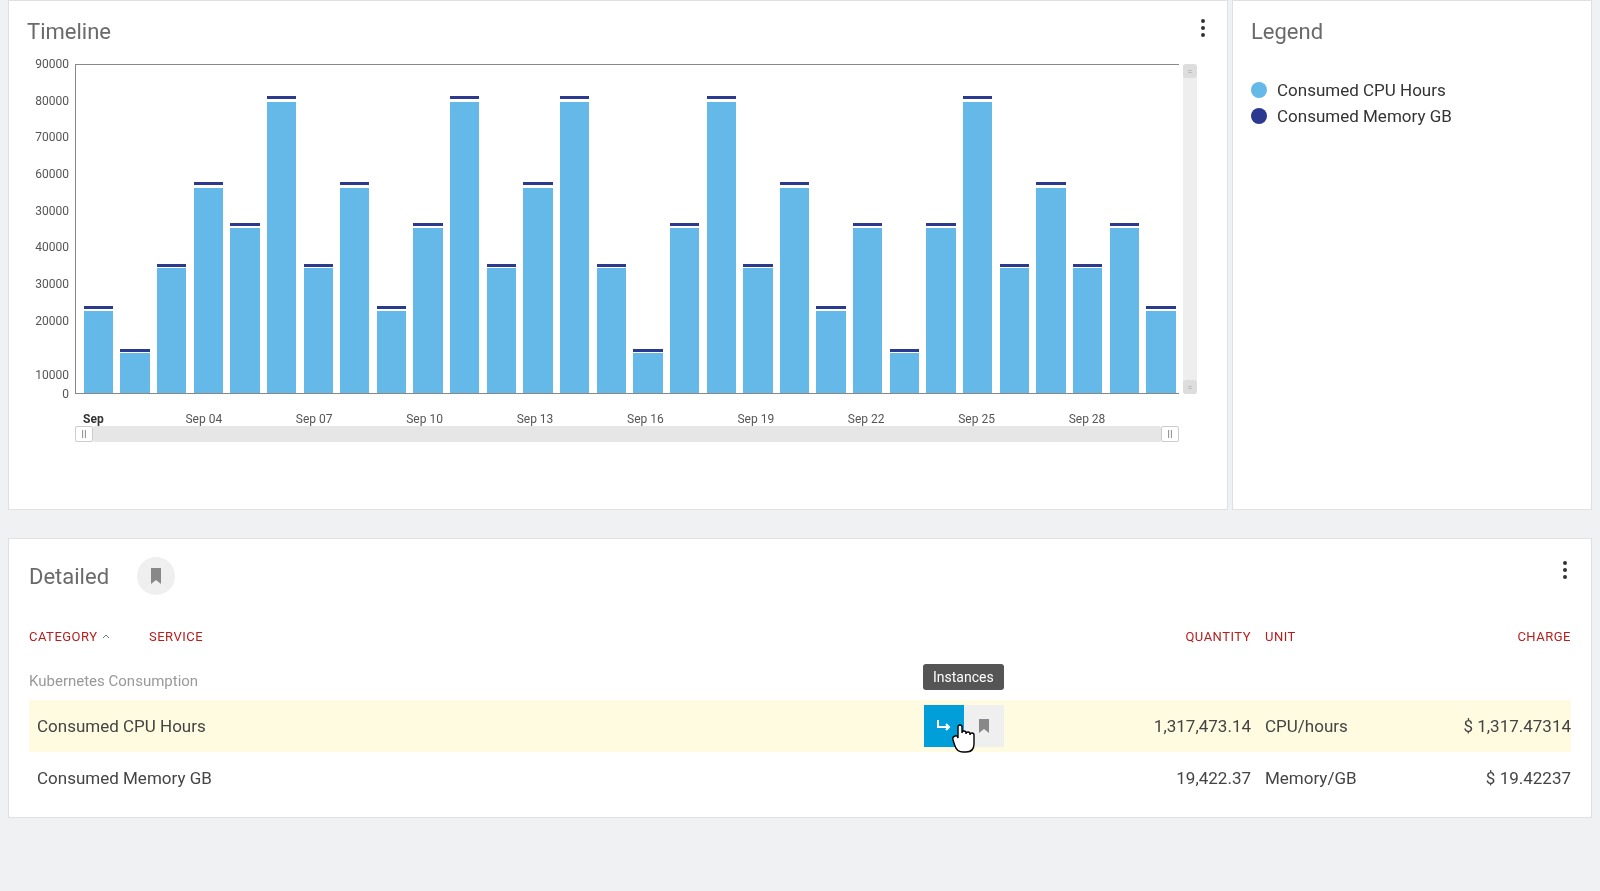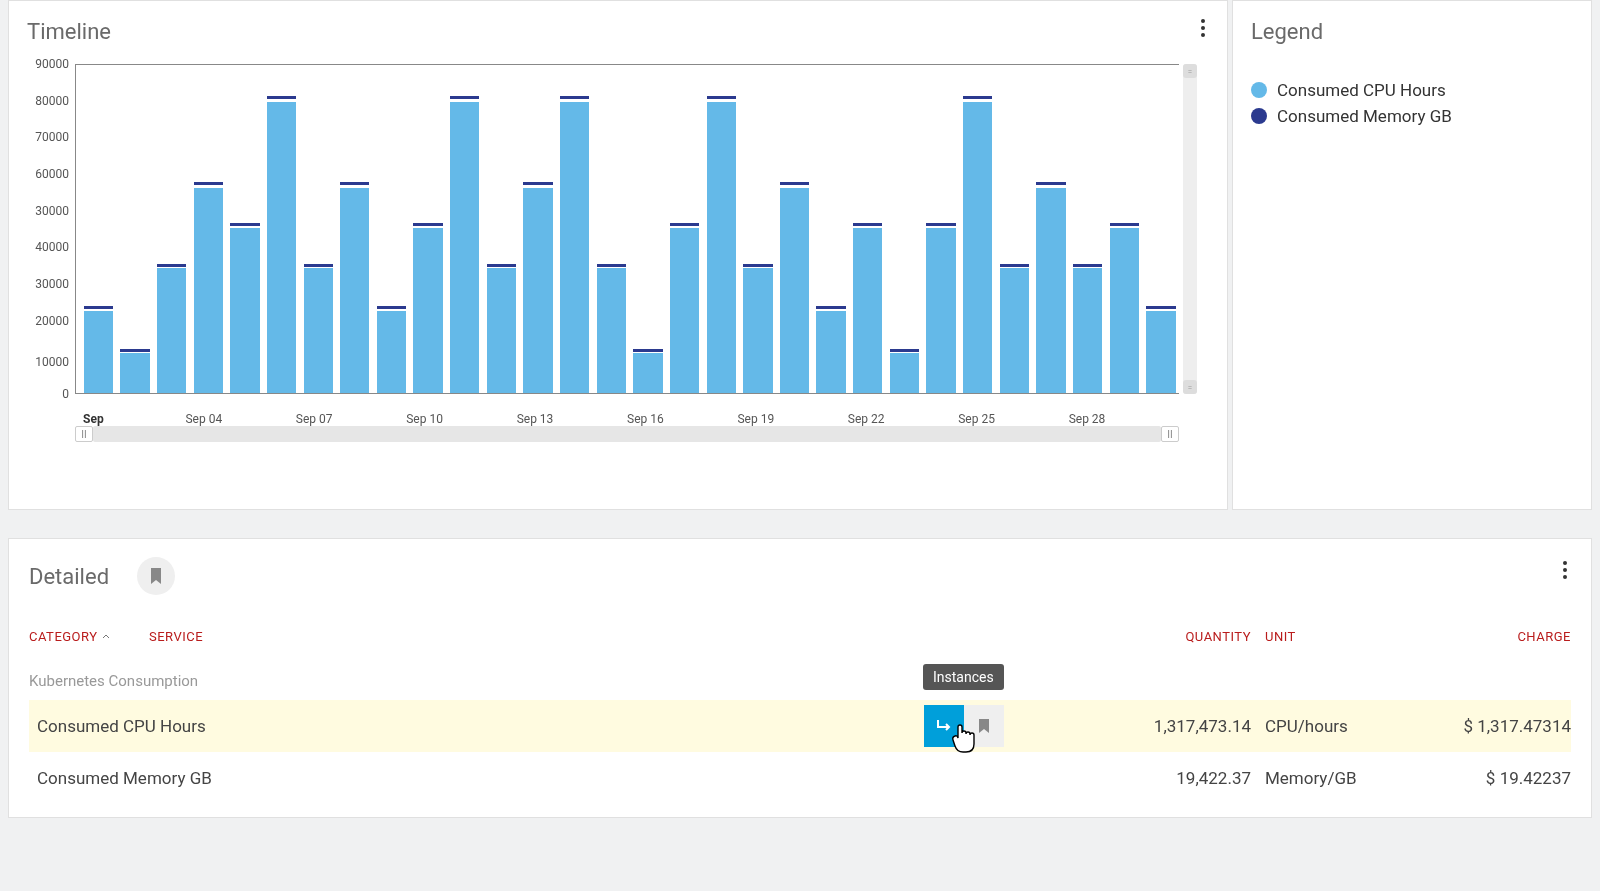--- a/index.html
+++ b/index.html
@@ -298,21 +298,21 @@
     <div class="card-title">Timeline</div>
     <div class="kebab">
         <span></span>
         <span></span>
         <span></span>
       </div>
 
     <div class="chart-wrap">
       <div class="y-axis" id="y-axis">
           <div class="y-tick" style="top: 330px;">0</div>
-          <div class="y-tick" style="top: 298px;">10000</div>
+          <div class="y-tick" style="top: 311px;">10000</div>
           <div class="y-tick" style="top: 256.667px;">20000</div>
           <div class="y-tick" style="top: 220px;">30000</div>
           <div class="y-tick" style="top: 183.333px;">40000</div>
           <div class="y-tick" style="top: 146.667px;">30000</div>
           <div class="y-tick" style="top: 110px;">60000</div>
           <div class="y-tick" style="top: 73.3333px;">70000</div>
           <div class="y-tick" style="top: 36.6667px;">80000</div>
           <div class="y-tick" style="top: 0px;">90000</div>
         </div>
       <div class="plot-area" id="plot-area">

